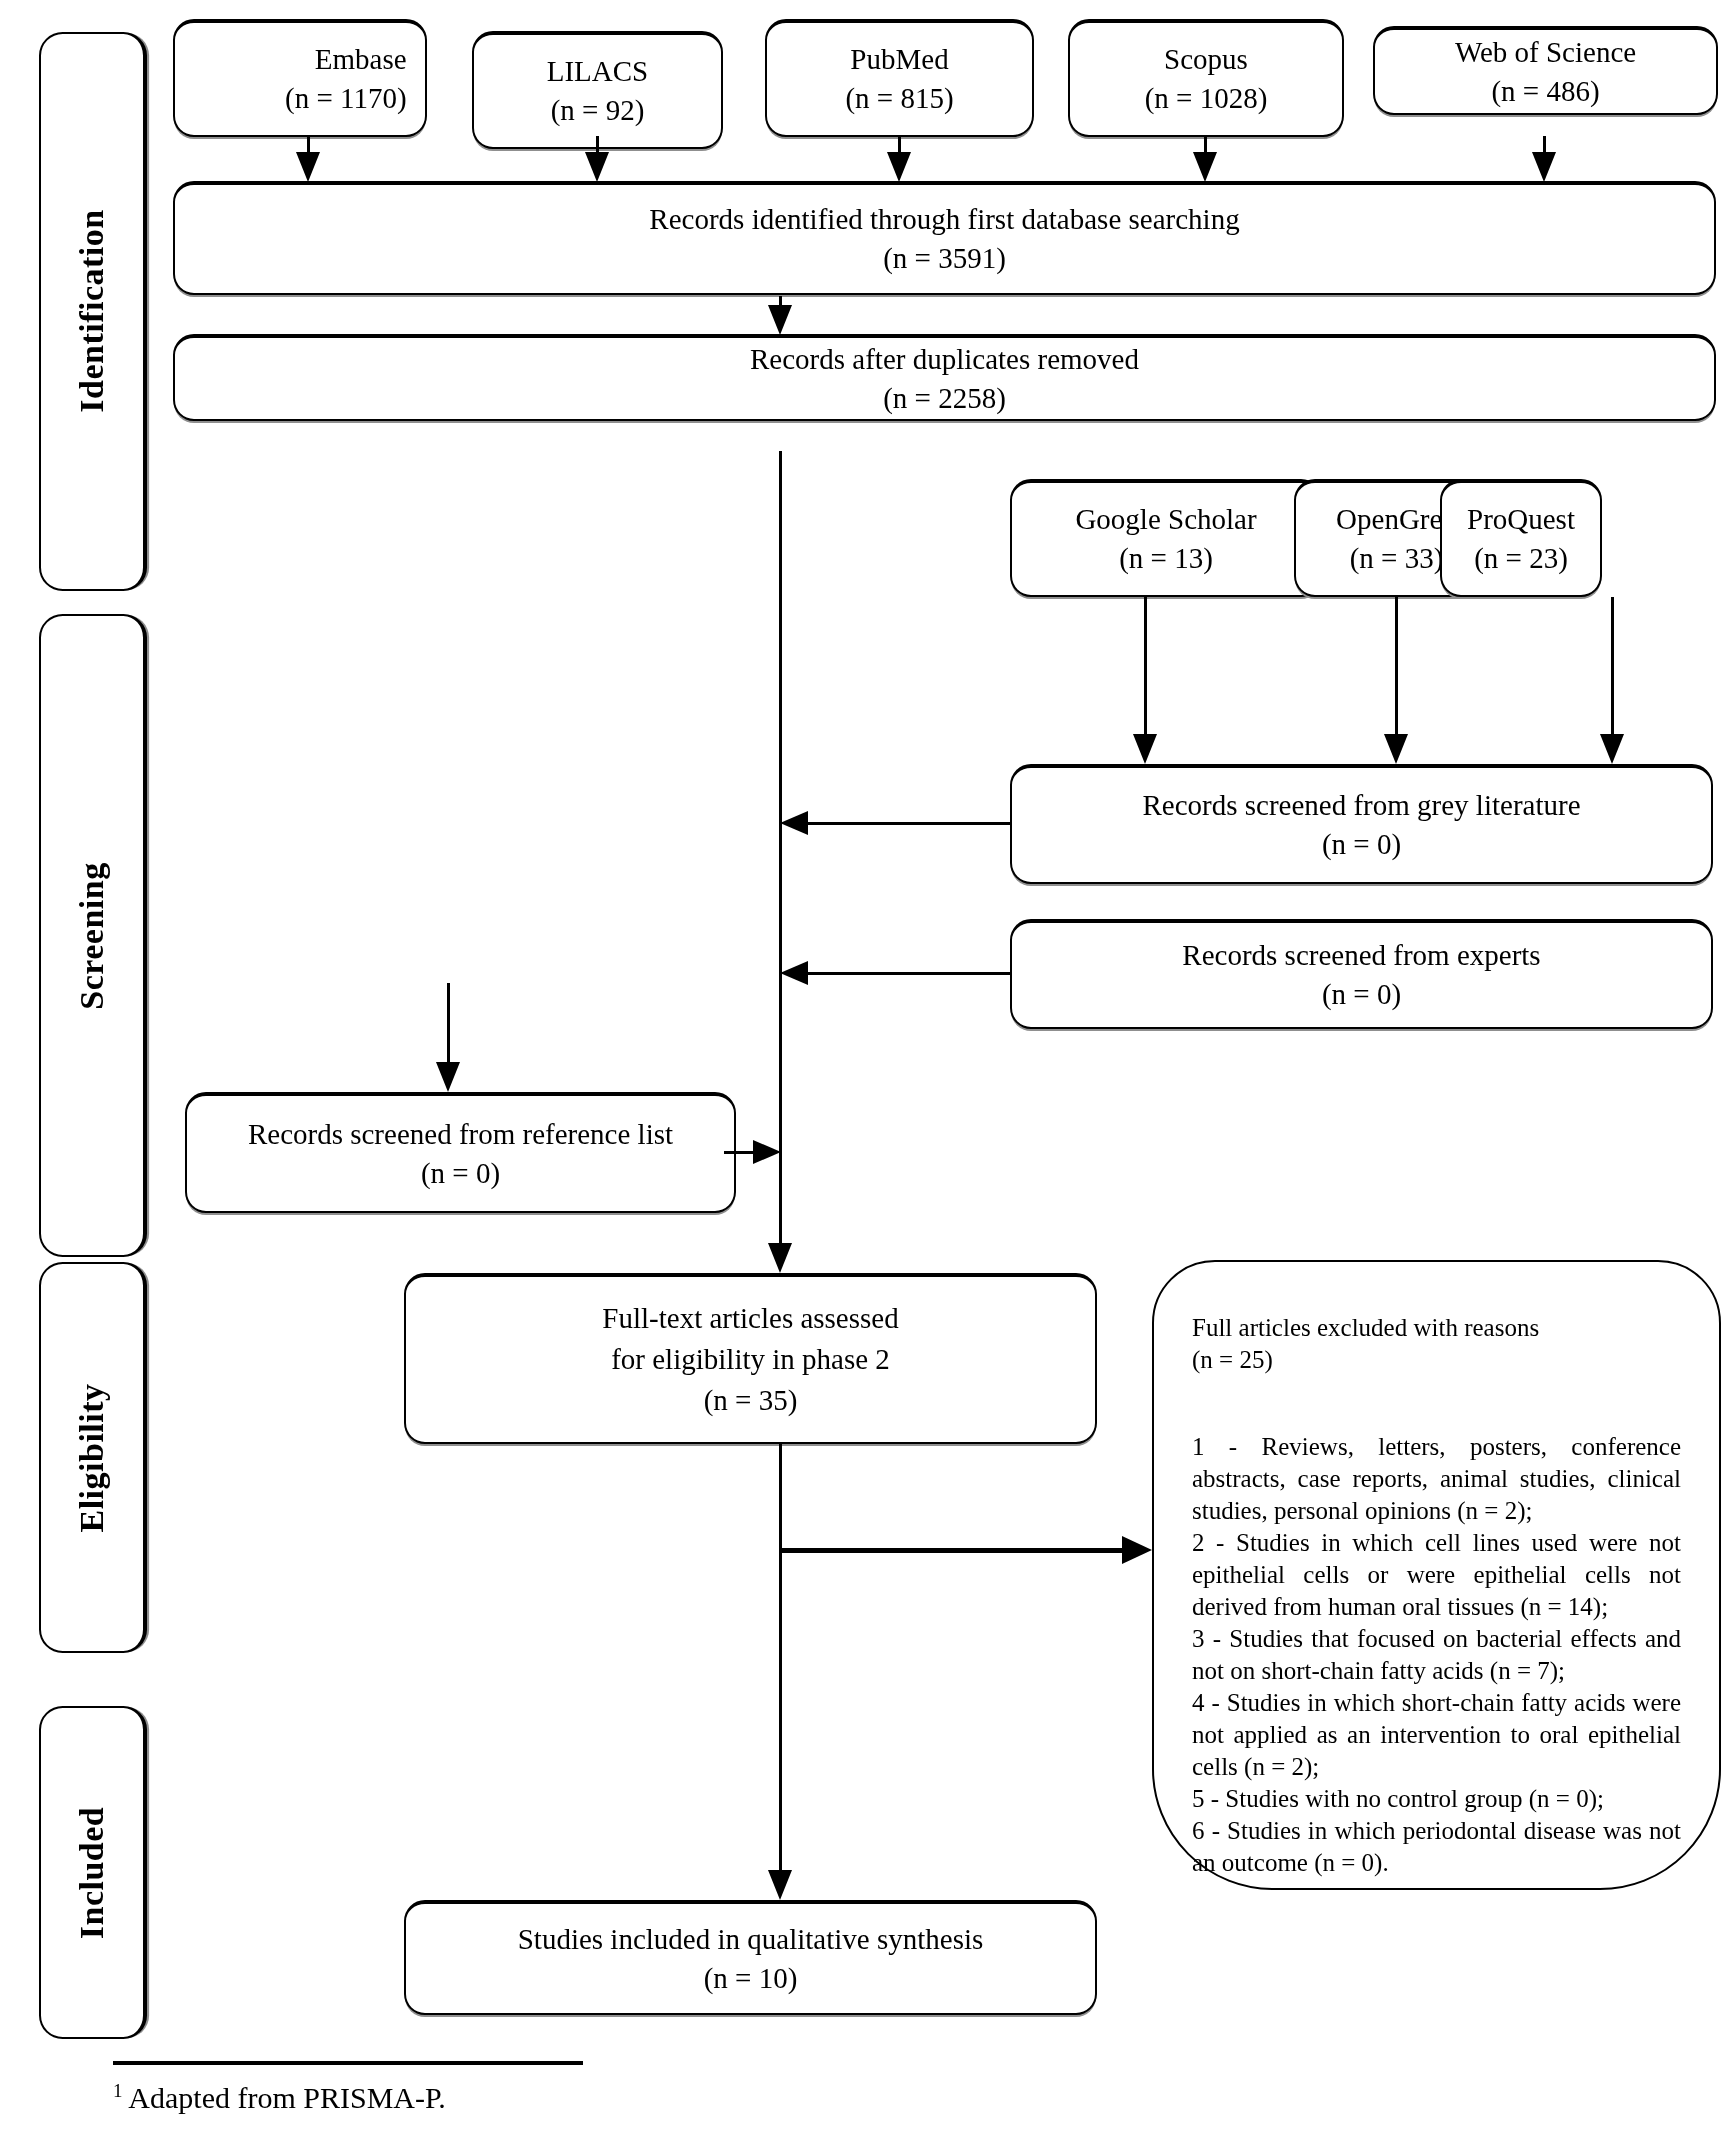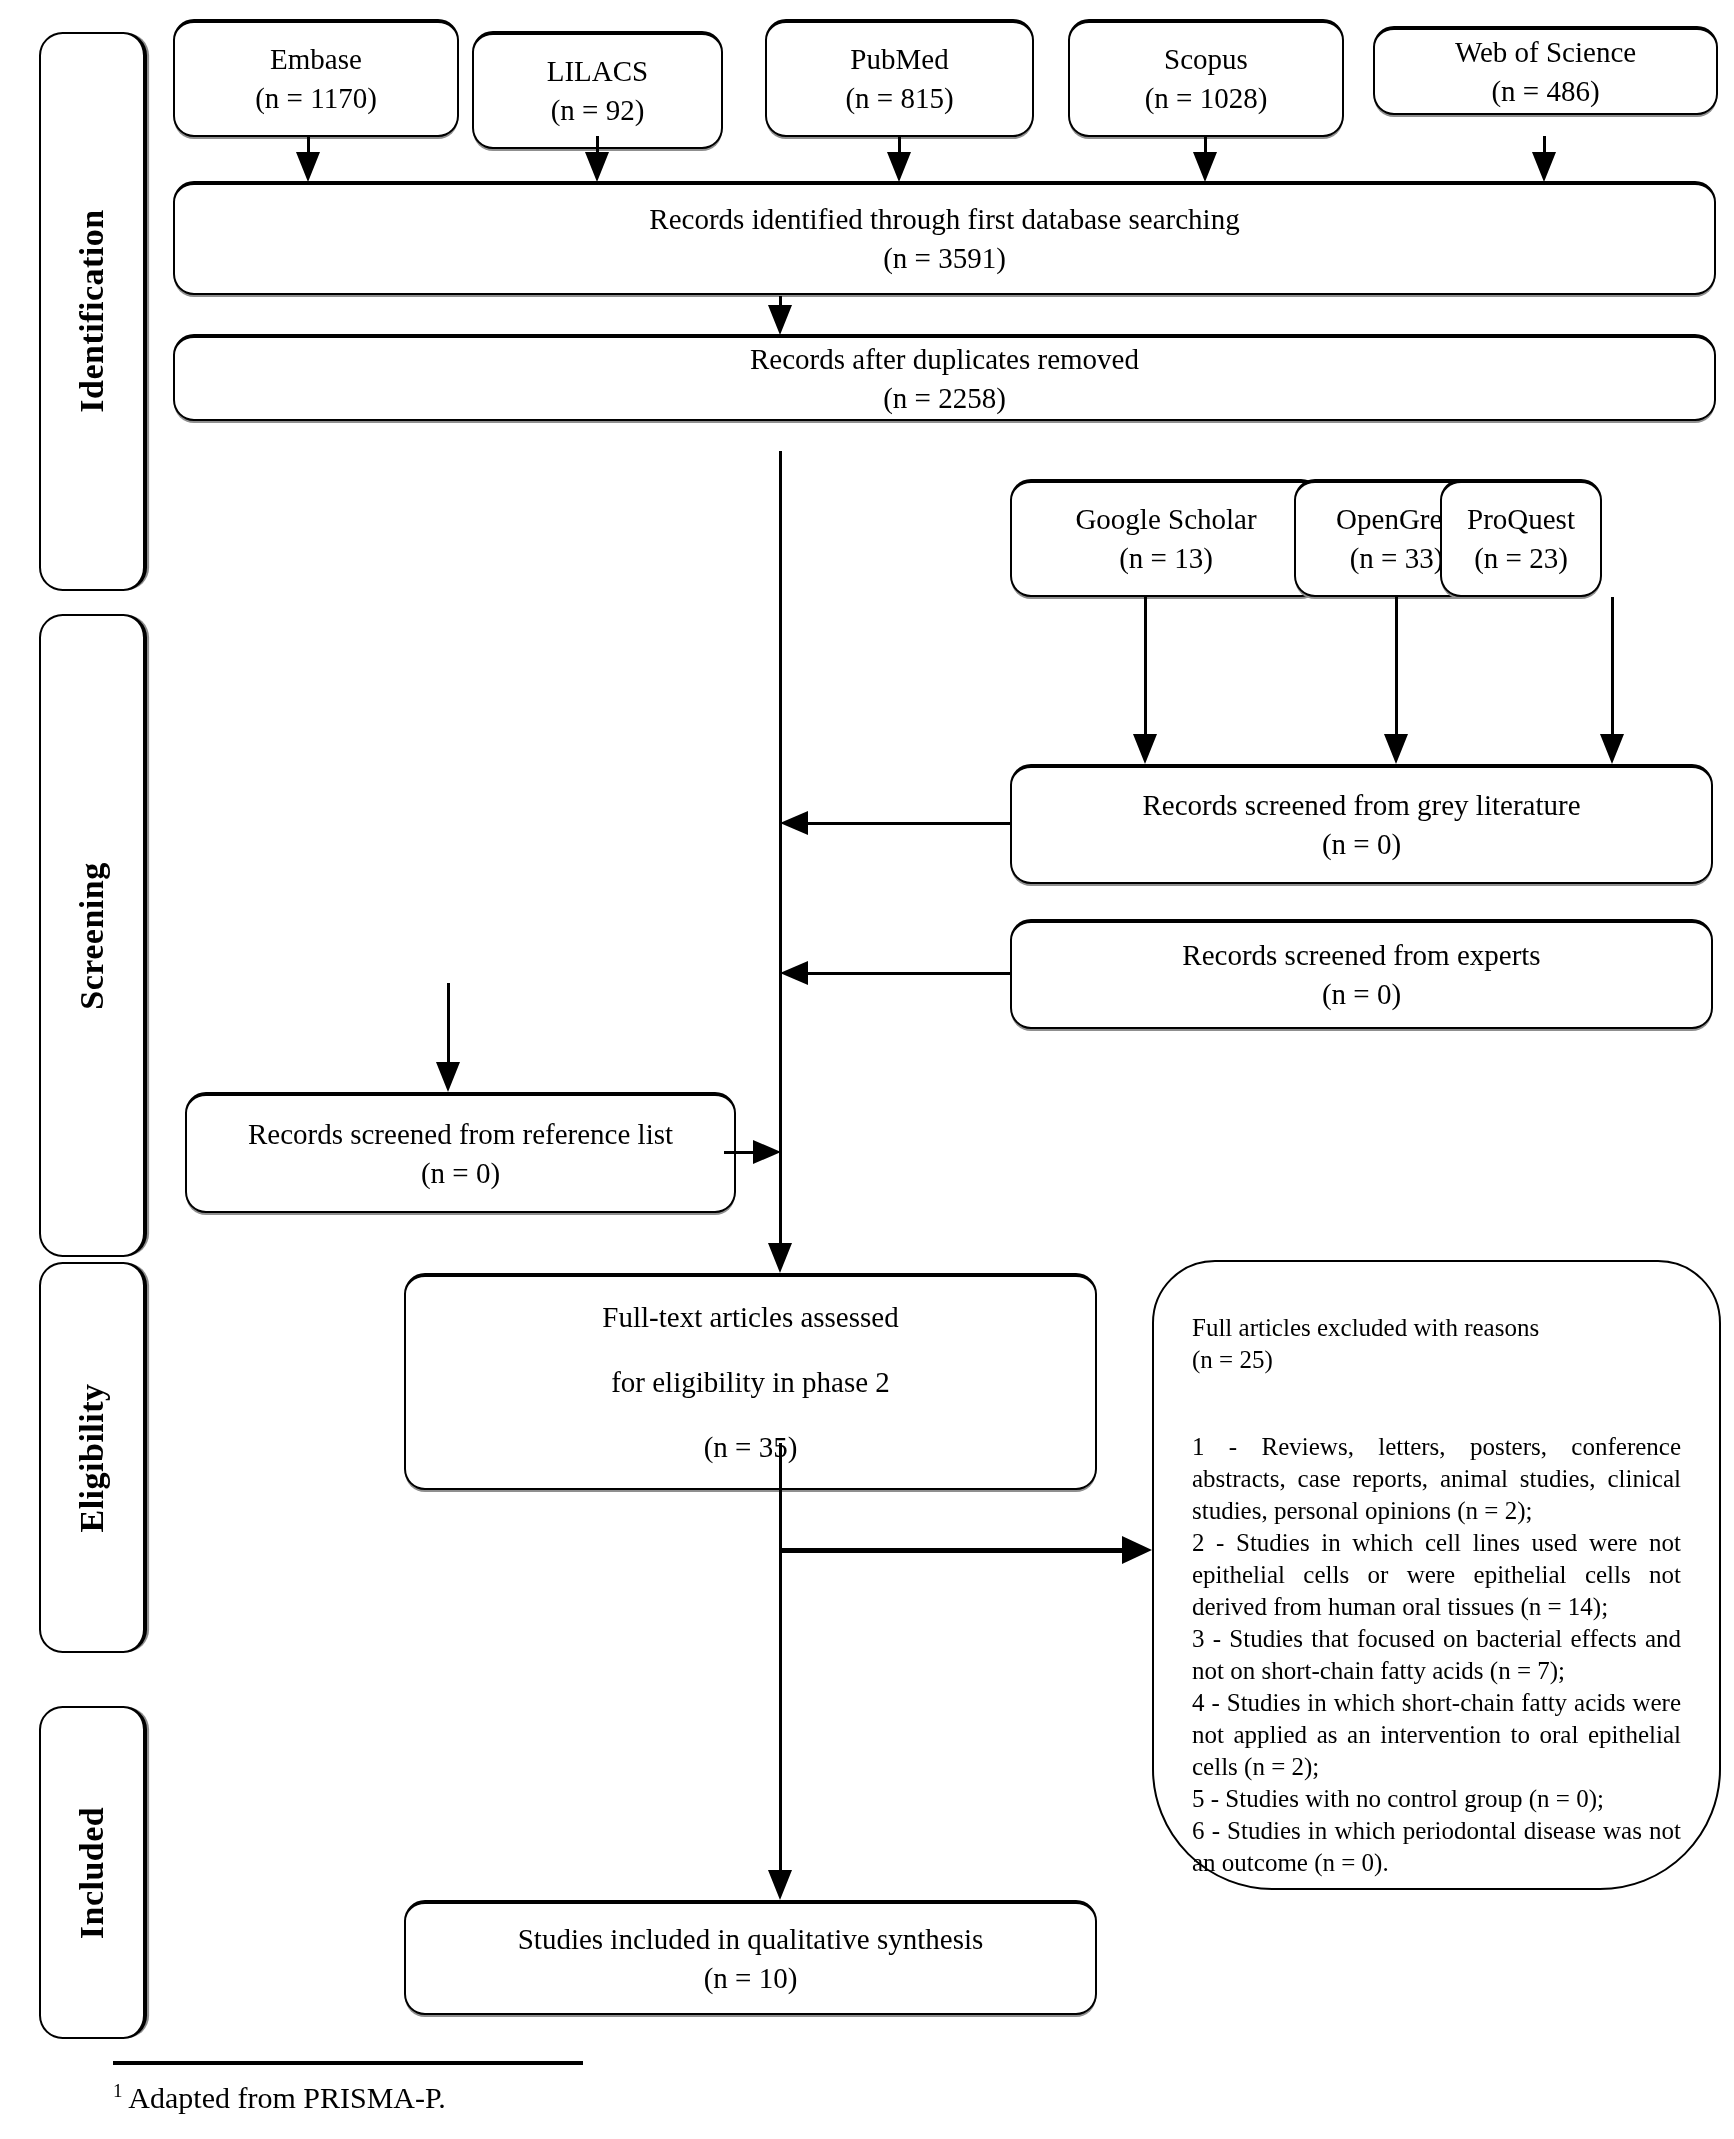--- a/index.html
+++ b/index.html
@@ -28,35 +28,35 @@
     font-weight:bold; font-size:34px; letter-spacing:0.5px;
   }
   
   .vl { position:absolute; width:3.1px; background:var(--ink); }
   .hl { position:absolute; height:3.1px; background:var(--ink); }
   .hd { position:absolute; width:0; height:0; }
   .hd-down  { border-left:12.6px solid transparent; border-right:12.6px solid transparent; border-top:30px solid var(--ink); }
   .hd-left  { border-top:12.6px solid transparent; border-bottom:12.6px solid transparent; border-right:28px solid var(--ink); }
   .hd-right { border-top:12.6px solid transparent; border-bottom:12.6px solid transparent; border-left:28px solid var(--ink); }
   
-  #b-embase   { left:173px;  top:19px;  width:286px; height:118px; }
+  #b-embase   { left:173px;  top:19px;  width:254px; height:118px;align-items:flex-end; }
   #b-lilacs   { left:472px;  top:19px;  width:251px; height:118px;margin-top:12px; }
   #b-pubmed   { left:765px; top:19px;  width:269px; height:118px; }
   #b-scopus   { left:1068px; top:19px;  width:276px; height:118px; }
   #b-wos      { left:1373px; top:26px;  width:345px; height:89px; }
   #b-identified { left:173px; top:181px; width:1543px; height:114px; }
   #b-duplicates { left:173px; top:334px; width:1543px; height:87px; }
   #b-gscholar { left:1010px; top:479px; width:312px; height:118px; }
   #b-opengrey { left:1294px; top:479px; width:205px; height:118px; }
   #b-proquest { left:1440px; top:479px; width:162px; height:118px; }
   #b-greylit  { left:1010px; top:764px; width:703px; height:120px; }
   #b-handsearch { left:173px; top:828px; width:551px; height:155px; }
   #b-experts  { left:1010px; top:919px; width:703px; height:110px; }
   #b-reflist  { left:185px; top:1092px; width:551px; height:121px; }
-  #b-fulltext { left:404px; top:1273px; width:693px; height:217px; line-height:41px;gap:24px; }
+  #b-fulltext { left:404px; top:1273px; width:693px; height:171px; line-height:41px; }
   #b-included { left:404px; top:1900px; width:693px; height:115px; }
   #b-excluded {
     position:absolute; box-sizing:border-box; left:1152px; top:1260px; width:569px; height:630px;
     background:var(--paper); border:2.6px solid var(--ink);
     border-radius:63px 63px 121px 121px;
     font-size:25px; line-height:32px; text-align:left;
     padding:50px 38px 0 38px;
   }
   #b-excluded .reasons { margin-top:55px; }
   #b-excluded .reason  { text-align:justify; }

